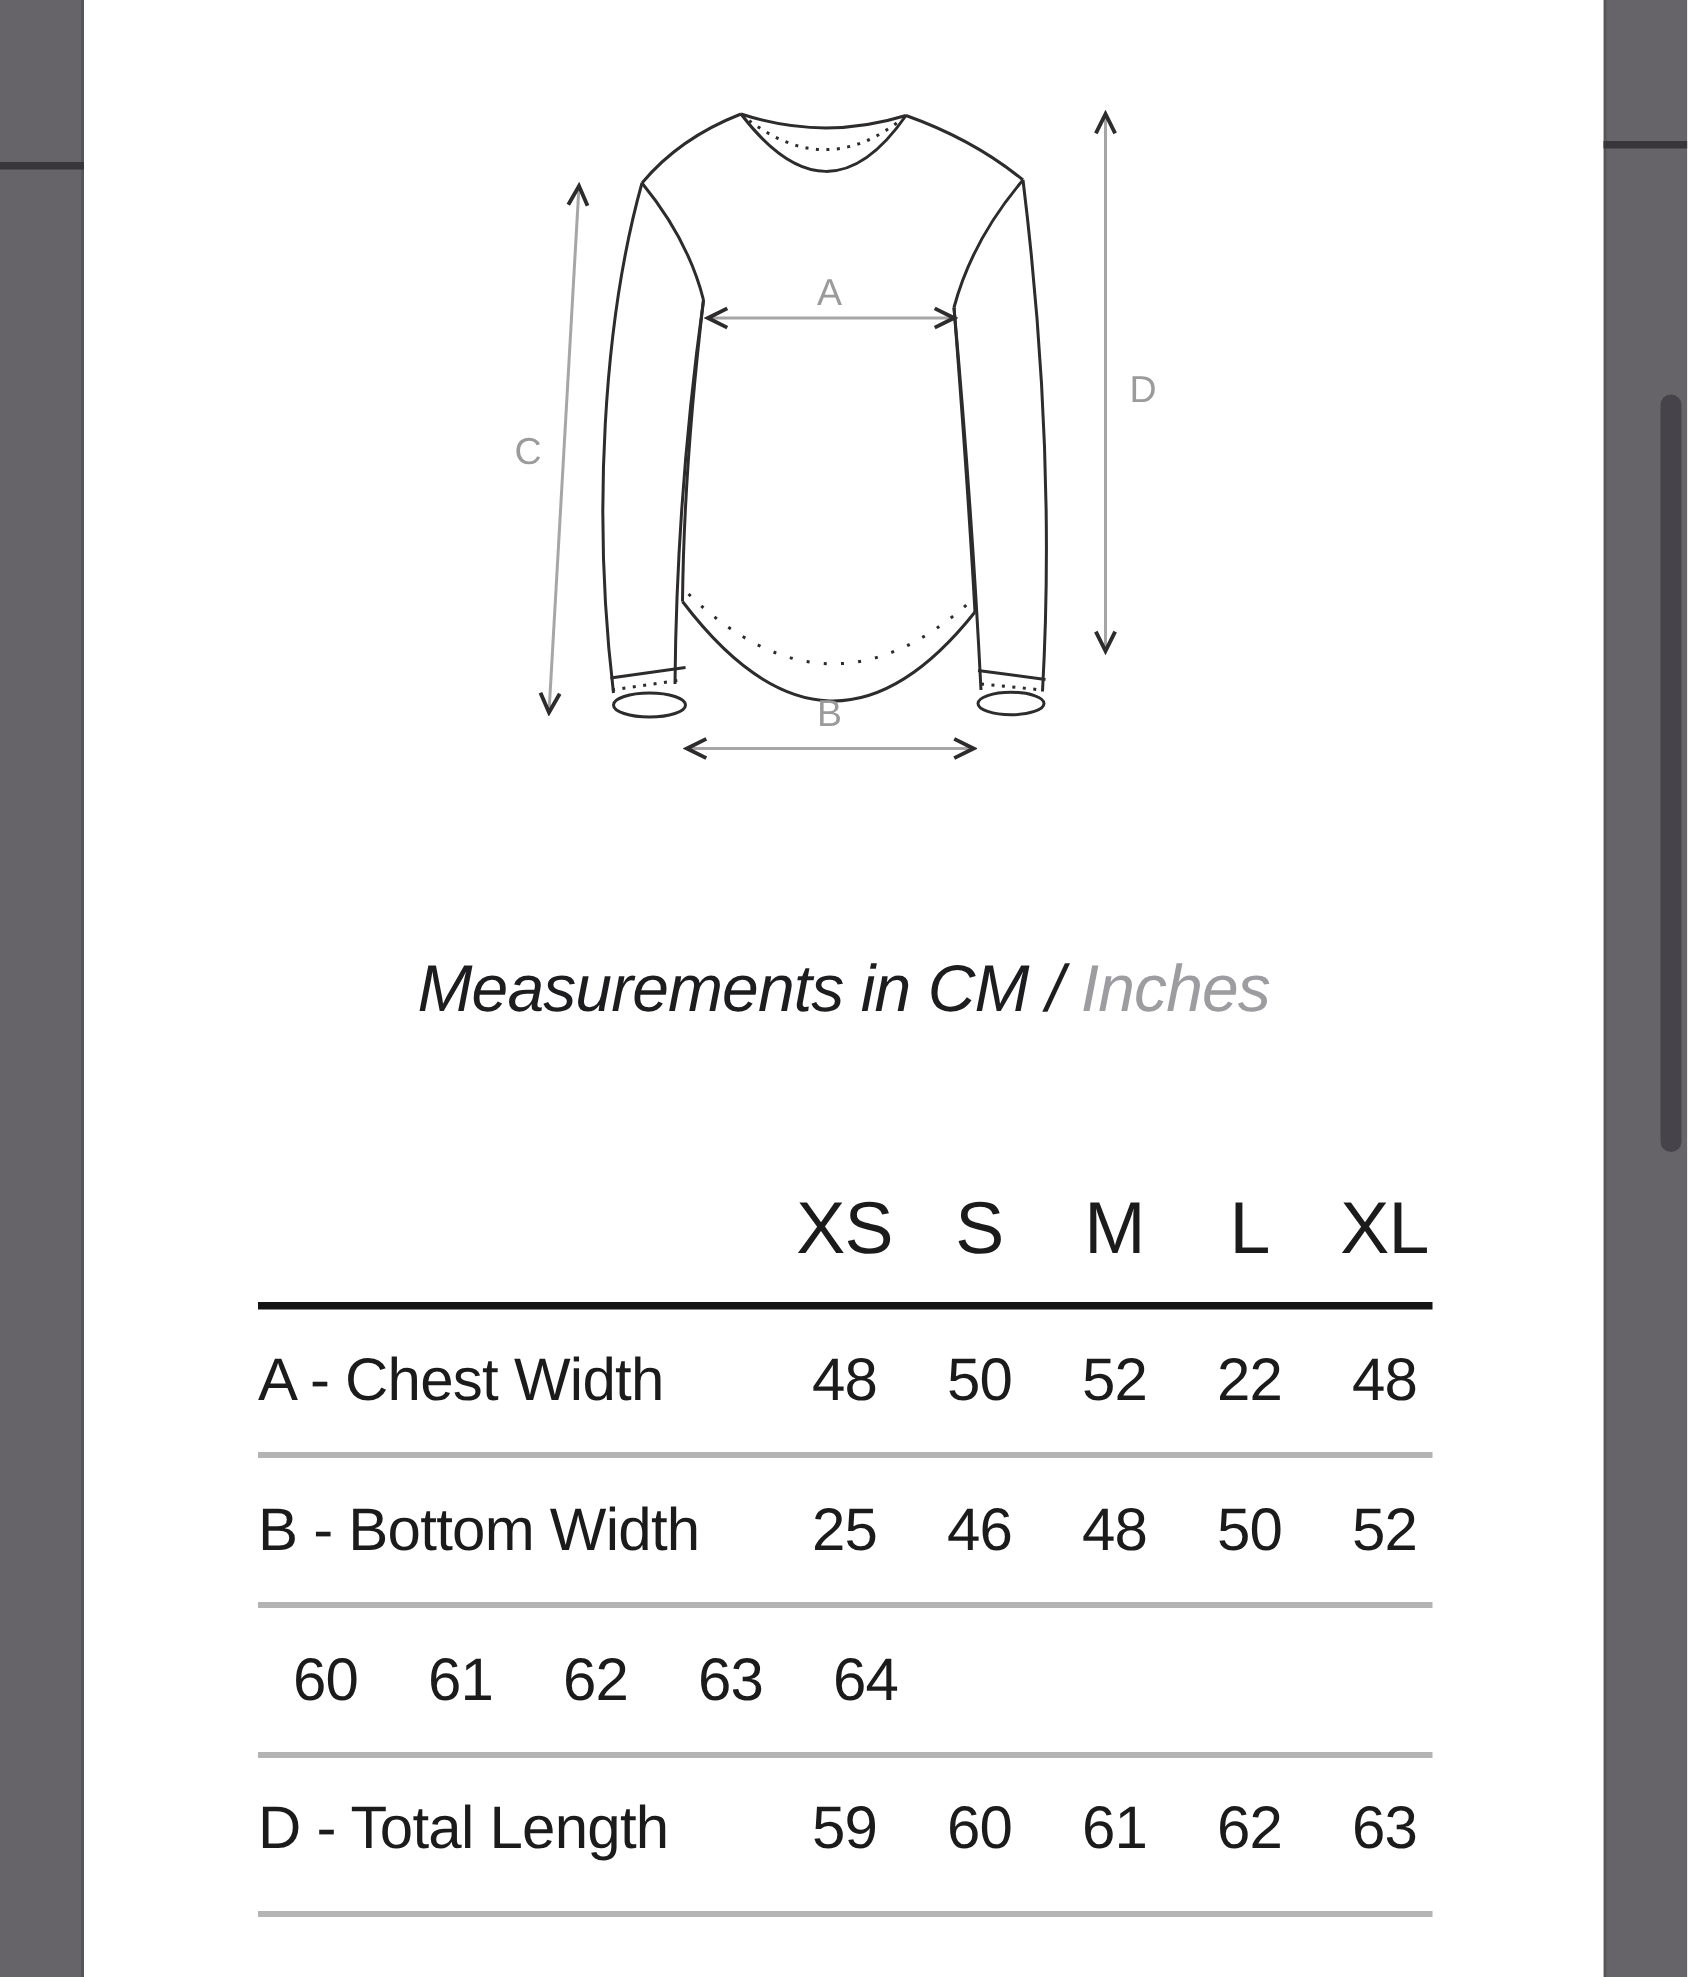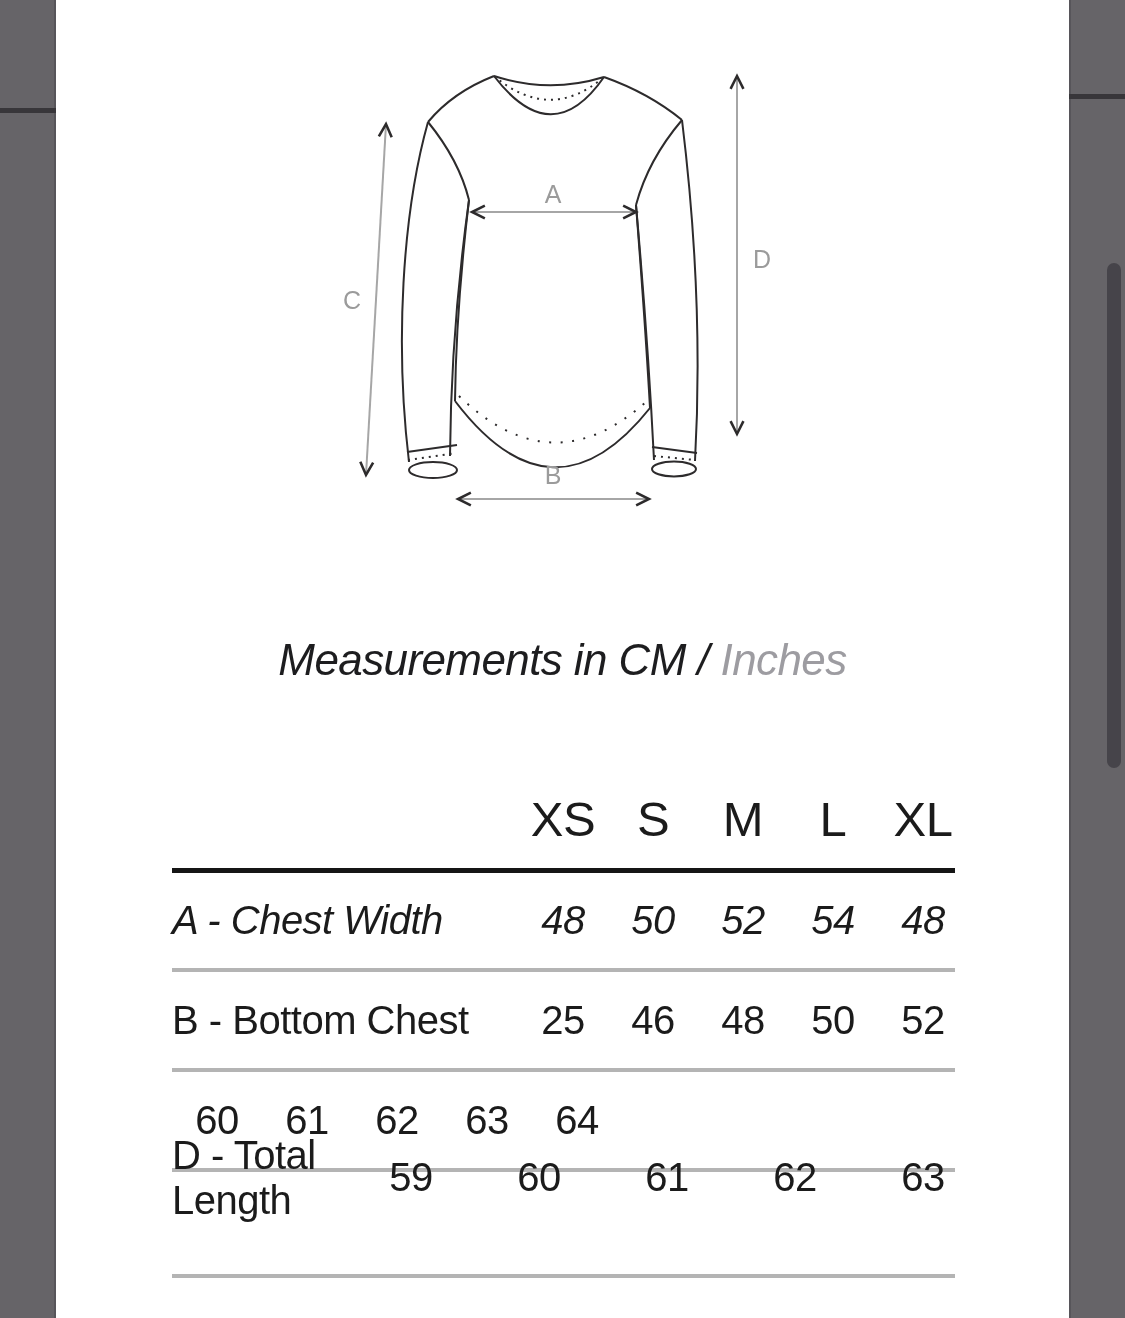--- a/index.html
+++ b/index.html
@@ -122,50 +122,50 @@
   <div class="sizes-header">
     <div class="spacer"></div>
     <div class="col">XS</div>
     <div class="col">S</div>
     <div class="col">M</div>
     <div class="col">L</div>
     <div class="col">XL</div>
   </div>
   <div class="rule-heavy"></div>
 
-  <div class="trow" style="top:873px;font-style:italic;">
+  <div class="trow" style="top:873px;">
     <div class="rlabel">A - Chest Width</div>
     <div class="col">48</div>
     <div class="col">50</div>
     <div class="col">52</div>
-    <div class="col">54</div>
+    <div class="col">22</div>
     <div class="col">48</div>
   </div>
   <div class="rule-light" style="top:968px;"></div>
 
   <div class="trow" style="top:973px;">
-    <div class="rlabel">B - Bottom Chest</div>
+    <div class="rlabel">B - Bottom Width</div>
     <div class="col">25</div>
     <div class="col">46</div>
     <div class="col">48</div>
     <div class="col">50</div>
     <div class="col">52</div>
   </div>
   <div class="rule-light" style="top:1068px;"></div>
 
   <div class="trow" style="top:1073px;">
     <div class="col">60</div>
     <div class="col">61</div>
     <div class="col">62</div>
     <div class="col">63</div>
     <div class="col">64</div>
   </div>
   <div class="rule-light" style="top:1168px;"></div>
 
-  <div class="trow" style="top:1130px;gap:38px;">
+  <div class="trow" style="top:1172px;">
     <div class="rlabel">D - Total Length</div>
     <div class="col">59</div>
     <div class="col">60</div>
     <div class="col">61</div>
     <div class="col">62</div>
     <div class="col">63</div>
   </div>
   <div class="rule-light" style="top:1274px;"></div>
 
 </div>

